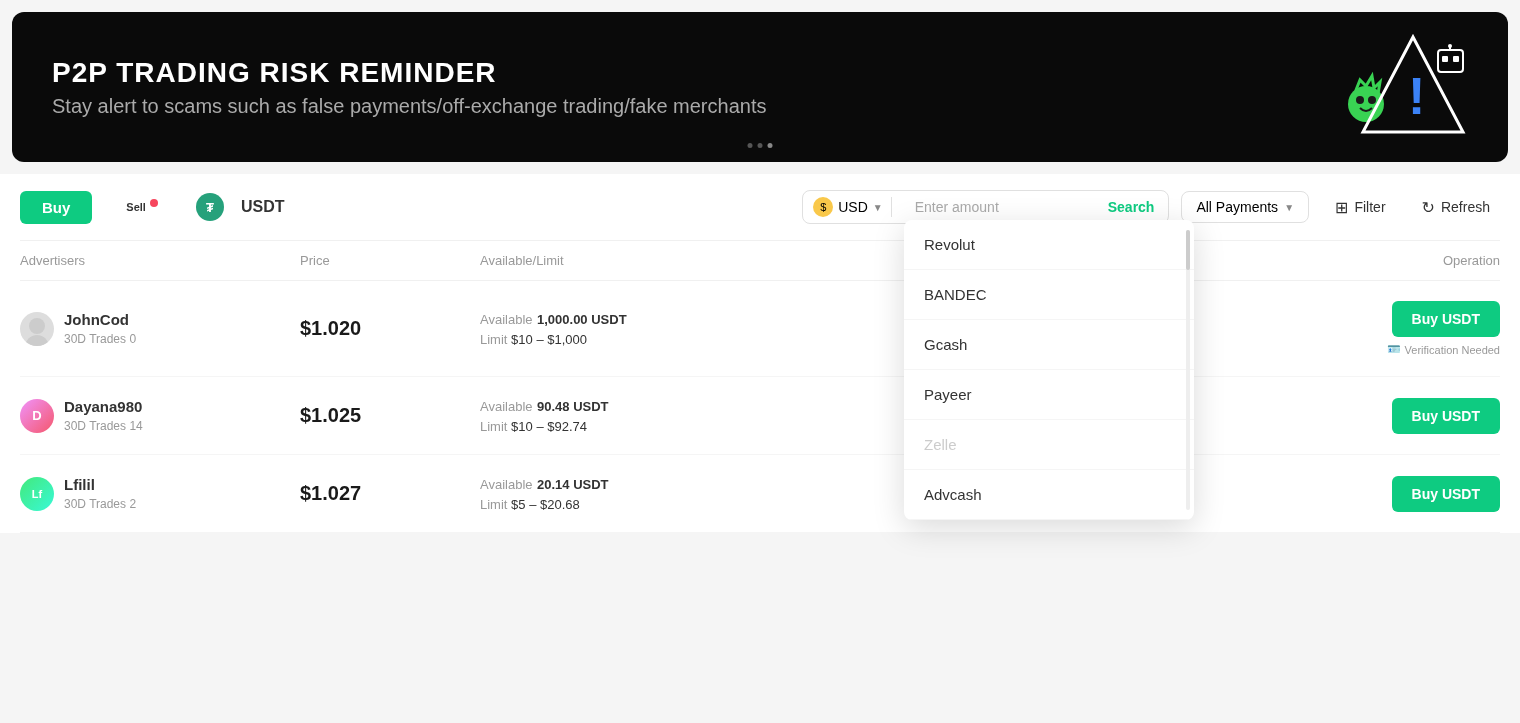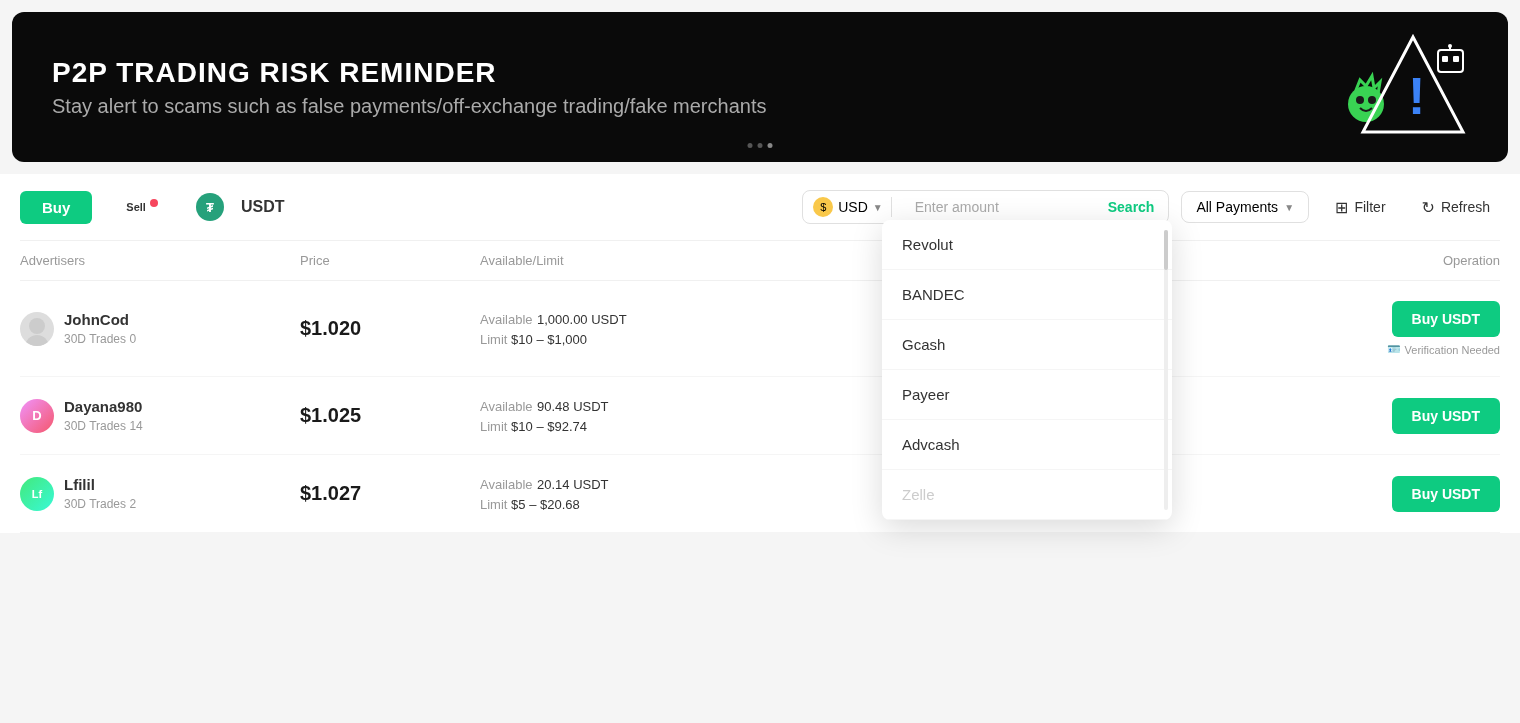--- a/index.html
+++ b/index.html
@@ -213,21 +213,21 @@
       font-size: 12px;
       color: #999;
     }
     .price-col {
       font-size: 20px;
       font-weight: 700;
       color: #1a1a1a;
     }
     .avail-col {}
     .available-label { color: #999; font-size: 13px; }
-    .available-amount { color: #333; font-size: 13px; font-weight: 400; }
+    .available-amount { color: #333; font-size: 13px; font-weight: 700; }
     .limit-info { color: #999; font-size: 13px; margin-top: 4px; }
     .limit-amount { color: #333; font-size: 13px; font-weight: 500; }
     .payment-tags {
       display: flex;
       flex-wrap: wrap;
       gap: 6px;
     }
     .payment-tag {
       display: flex;
       align-items: center;
@@ -283,21 +283,21 @@
       background: linear-gradient(135deg, #f093fb, #f5576c);
     }
     .avatar-lfilil {
       background: linear-gradient(135deg, #43e97b, #38f9d7);
     }
 
     
     .dropdown-overlay {
       position: fixed;
       top: 220px;
-      left: 882px;
+      left: 904px;
       width: 290px;
       background: #fff;
       border-radius: 8px;
       box-shadow: 0 8px 32px rgba(0,0,0,0.15);
       z-index: 100;
       overflow: hidden;
     }
     .dropdown-item {
       padding: 16px 20px;
       font-size: 15px;
@@ -508,20 +508,20 @@
     </div>
   </div>
 
 </div>
 
 <div class="dropdown-overlay">
   <div class="dropdown-item">Revolut</div>
   <div class="dropdown-item">BANDEC</div>
   <div class="dropdown-item">Gcash</div>
   <div class="dropdown-item">Payeer</div>
-  <div class="dropdown-item">Advcash</div>
   <div class="dropdown-item" style="color:#ccc;">
     <span>Zelle</span>
   </div>
+  <div class="dropdown-item">Advcash</div>
   <div class="scrollbar-track">
     <div class="scrollbar-thumb"></div>
   </div>
 </div>
 
 </body></html>

